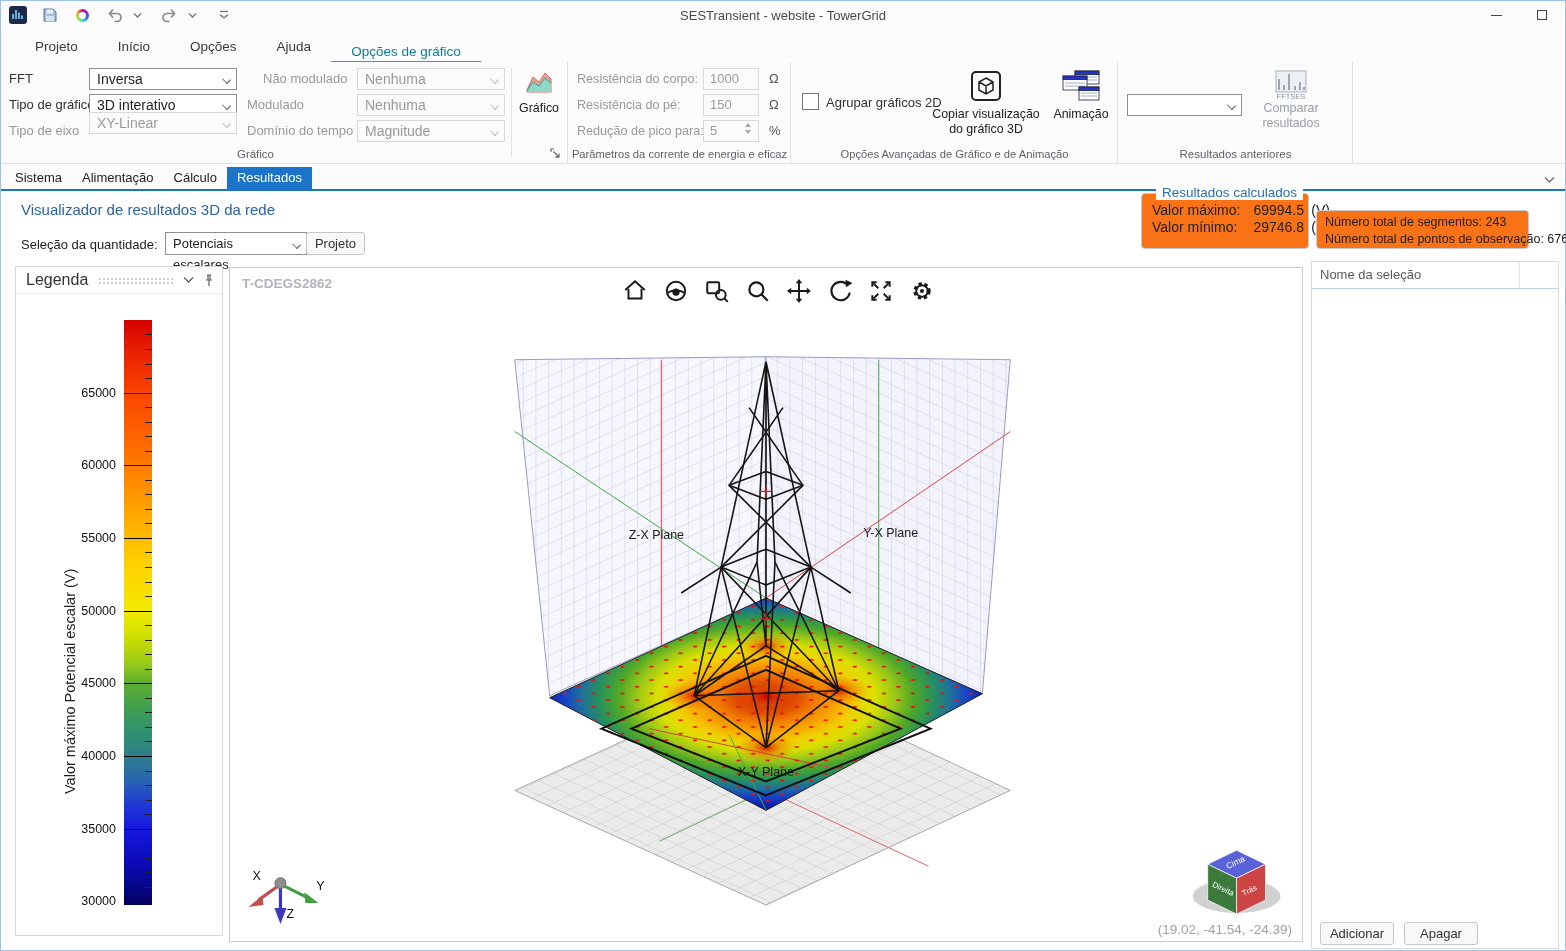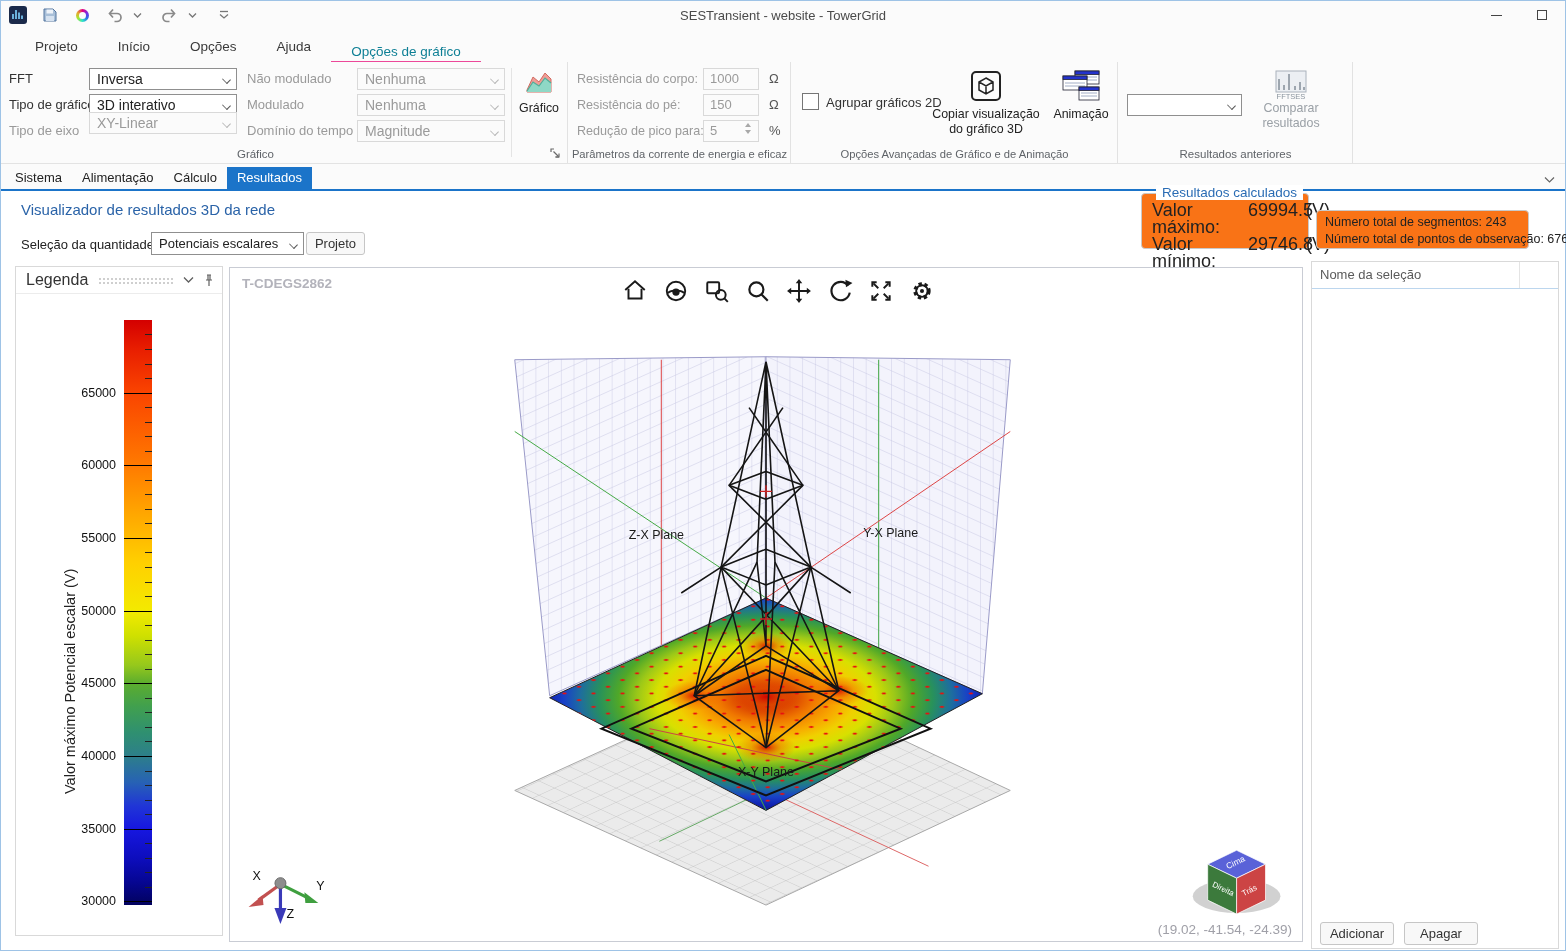--- a/index.html
+++ b/index.html
@@ -45,26 +45,26 @@
   .innersep{position:absolute;top:6px;bottom:6px;width:1px;background:#e4e4e4;}
   
   .doctabs{position:absolute;left:0;top:166px;right:0;height:22px;border-bottom:2px solid #1b74c9;display:flex;align-items:flex-end;padding-left:4px;background:#fbfbfb;}
   .dtab{font-size:13px;color:#222;padding:3px 10px 4px 10px;}
   .dtab.active{background:#1b74c9;color:#fff;}
   .dt-chev{position:absolute;right:10px;bottom:5px;}
   
   .content{position:absolute;left:0;top:190px;right:0;bottom:0;background:#fff;}
   .vtitle{position:absolute;left:20px;top:10px;font-size:15px;color:#2a63a8;}
   .qrow-label{position:absolute;left:20px;top:42px;font-size:13px;color:#222;line-height:23px;}
-  .qselect{position:absolute;left:150px;top:41px;width:153px;height:23px;box-sizing:border-box;border:1px solid #8f8f8f;background:#fff;font-size:13px;line-height:21px;padding:0 18px 0 7px;}
+  .qselect{position:absolute;left:164px;top:41px;width:142px;height:23px;box-sizing:border-box;border:1px solid #8f8f8f;background:#fff;font-size:13px;line-height:21px;padding:0 18px 0 7px;}
   .btn{box-sizing:border-box;border:1px solid #c6c6c6;border-radius:3px;background:#f8f8f8;font-size:13px;color:#333;display:flex;align-items:center;justify-content:center;}
   .export-btn{position:absolute;left:305px;top:41px;width:59px;height:23px;}
   .gbox{position:absolute;border:1px solid #c9c9c9;border-radius:4px;background:#f97316;box-sizing:border-box;}
   .gbox-title{position:absolute;top:-9px;left:14px;background:#fff;padding:0 6px;font-size:13.5px;color:#2a6cb4;}
-  .calc-row{display:grid;grid-template-columns:96px 56px 26px;font-size:18px;line-height:17px;padding-left:10px;}
+  .calc-row{display:grid;grid-template-columns:96px 56px 26px;font-size:14px;line-height:17px;padding-left:10px;}
   .calc-row .v{text-align:right;}
   .calc-row .u{text-align:right;}
   .totals{font-size:12.5px;line-height:16.5px;padding:3px 8px;white-space:nowrap;}
   
   .legendpanel{position:absolute;left:14px;top:75px;width:208px;height:670px;border:1px solid #d9d9d9;background:#fff;box-sizing:border-box;}
   .lg-header{height:26px;display:flex;align-items:center;border-bottom:1px solid #ececec;}
   .lg-title{font-size:16px;color:#333;padding-left:10px;}
   .lg-grip{flex:1;height:7px;margin:0 10px;background-image:radial-gradient(#cfcfcf 0.8px, transparent 0.9px);background-size:4px 4px;}
   .lg-colorbar{position:absolute;left:108px;top:53px;width:28px;height:585px;
     background:linear-gradient(180deg,#d40000 0%,#e81e00 5%,#fa4400 12.4%,#ff7a00 24.8%,#ffa600 33%,#ffd000 41.5%,#f3ea00 49.7%,#cfe000 54%,#96c81c 59%,#5cad2e 62.1%,#41a04e 66%,#2f9070 70.5%,#2d7f8a 74.5%,#2762b4 79%,#2036d6 83%,#1717e0 87%,#0d0dbd 92%,#060693 96%,#02025e 100%);}
@@ -167,21 +167,21 @@
   <div class="ribbonbody">
 
     <div class="rgroup" style="left:0;width:567px;">
       <span class="rlabel" style="left:8px;top:6px;">FFT</span>
       <span class="rselect" style="left:88px;top:6px;width:148px;"><span>Inversa</span><i class="chev"></i></span>
       <span class="rlabel" style="left:8px;top:32px;">Tipo de gráfico</span>
       <span class="rselect" style="left:88px;top:32px;width:148px;"><span>3D interativo</span><i class="chev"></i></span>
       <span class="rlabel dis" style="left:8px;top:58px;">Tipo de eixo</span>
       <span class="rselect dis" style="left:88px;top:50px;width:148px;"><span>XY-Linear</span><i class="chev"></i></span>
 
-      <span class="rlabel dis" style="left:246px;top:6px;">Não modulado</span>
+      <span class="rlabel dis" style="left:262px;top:6px;">Não modulado</span>
       <span class="rselect dis" style="left:356px;top:6px;width:148px;"><span>Nenhuma</span><i class="chev"></i></span>
       <span class="rlabel dis" style="left:246px;top:32px;">Modulado</span>
       <span class="rselect dis" style="left:356px;top:32px;width:148px;"><span>Nenhuma</span><i class="chev"></i></span>
       <span class="rlabel dis" style="left:246px;top:58px;">Domínio do tempo</span>
       <span class="rselect dis" style="left:356px;top:58px;width:148px;"><span>Magnitude</span><i class="chev"></i></span>
 
       <span class="innersep" style="left:510px;"></span>
       <div class="bigbtn" style="left:512px;width:52px;">
         <span class="bicon">
           <svg width="30" height="26" viewBox="0 0 30 26">

